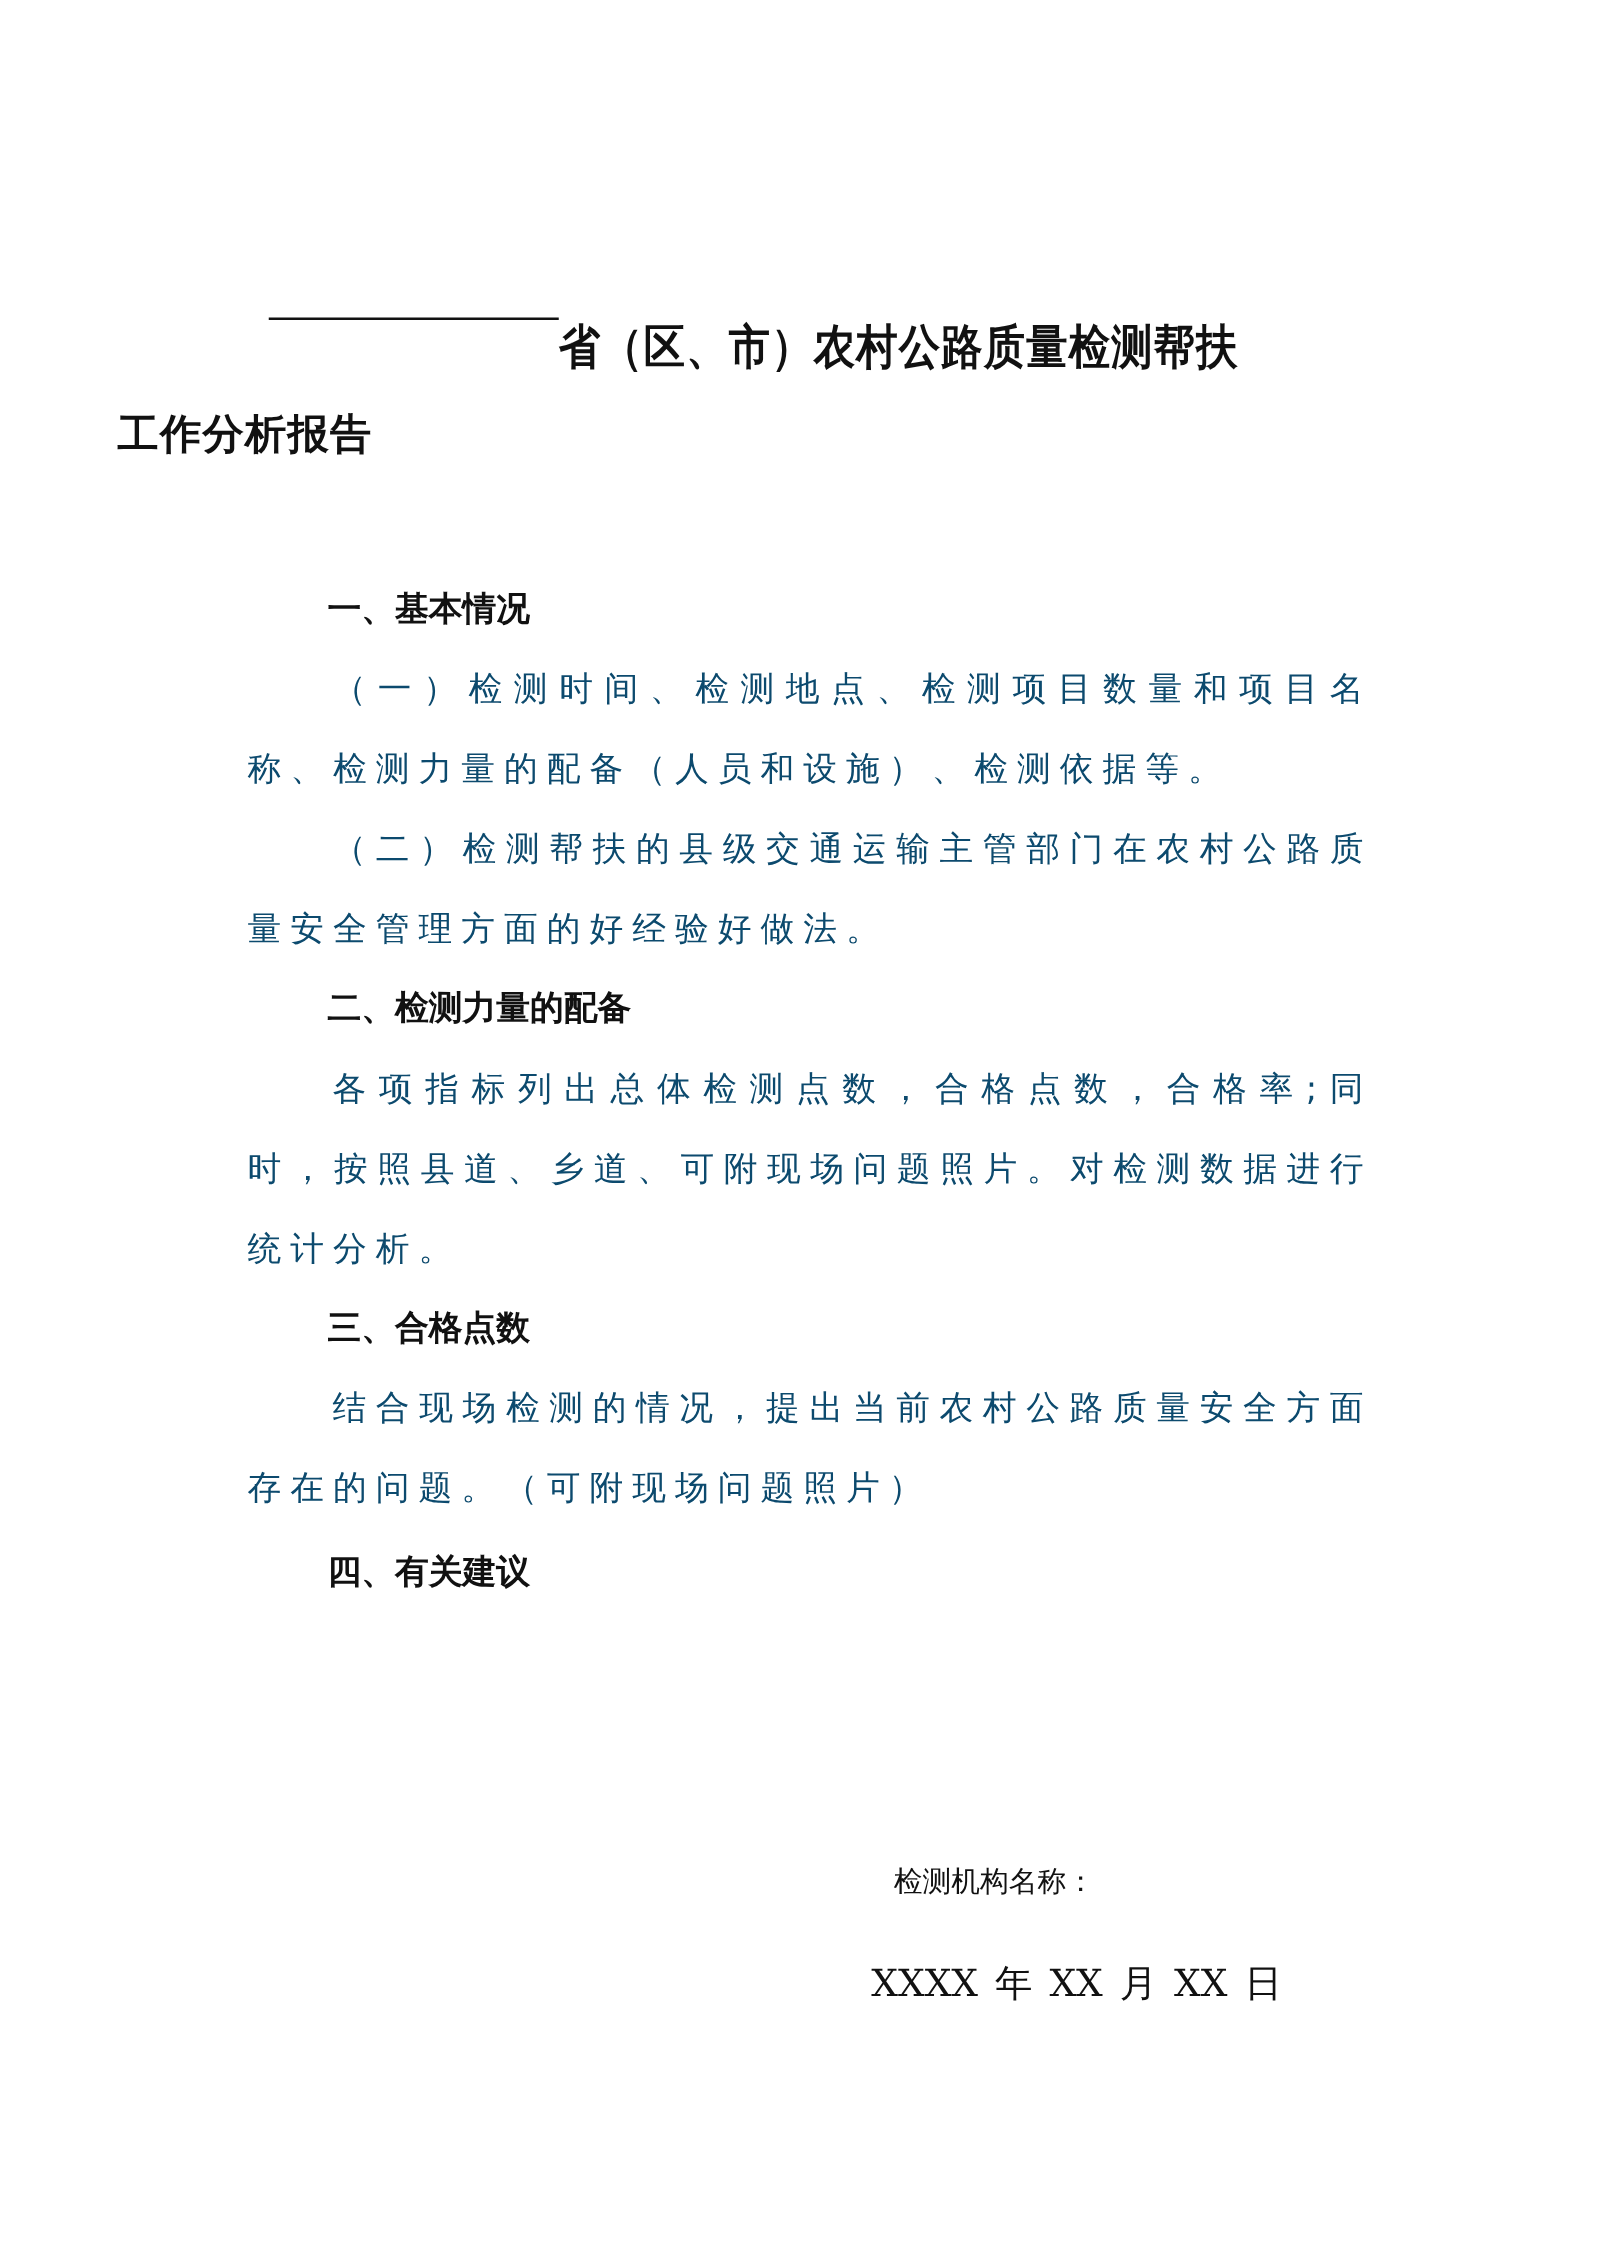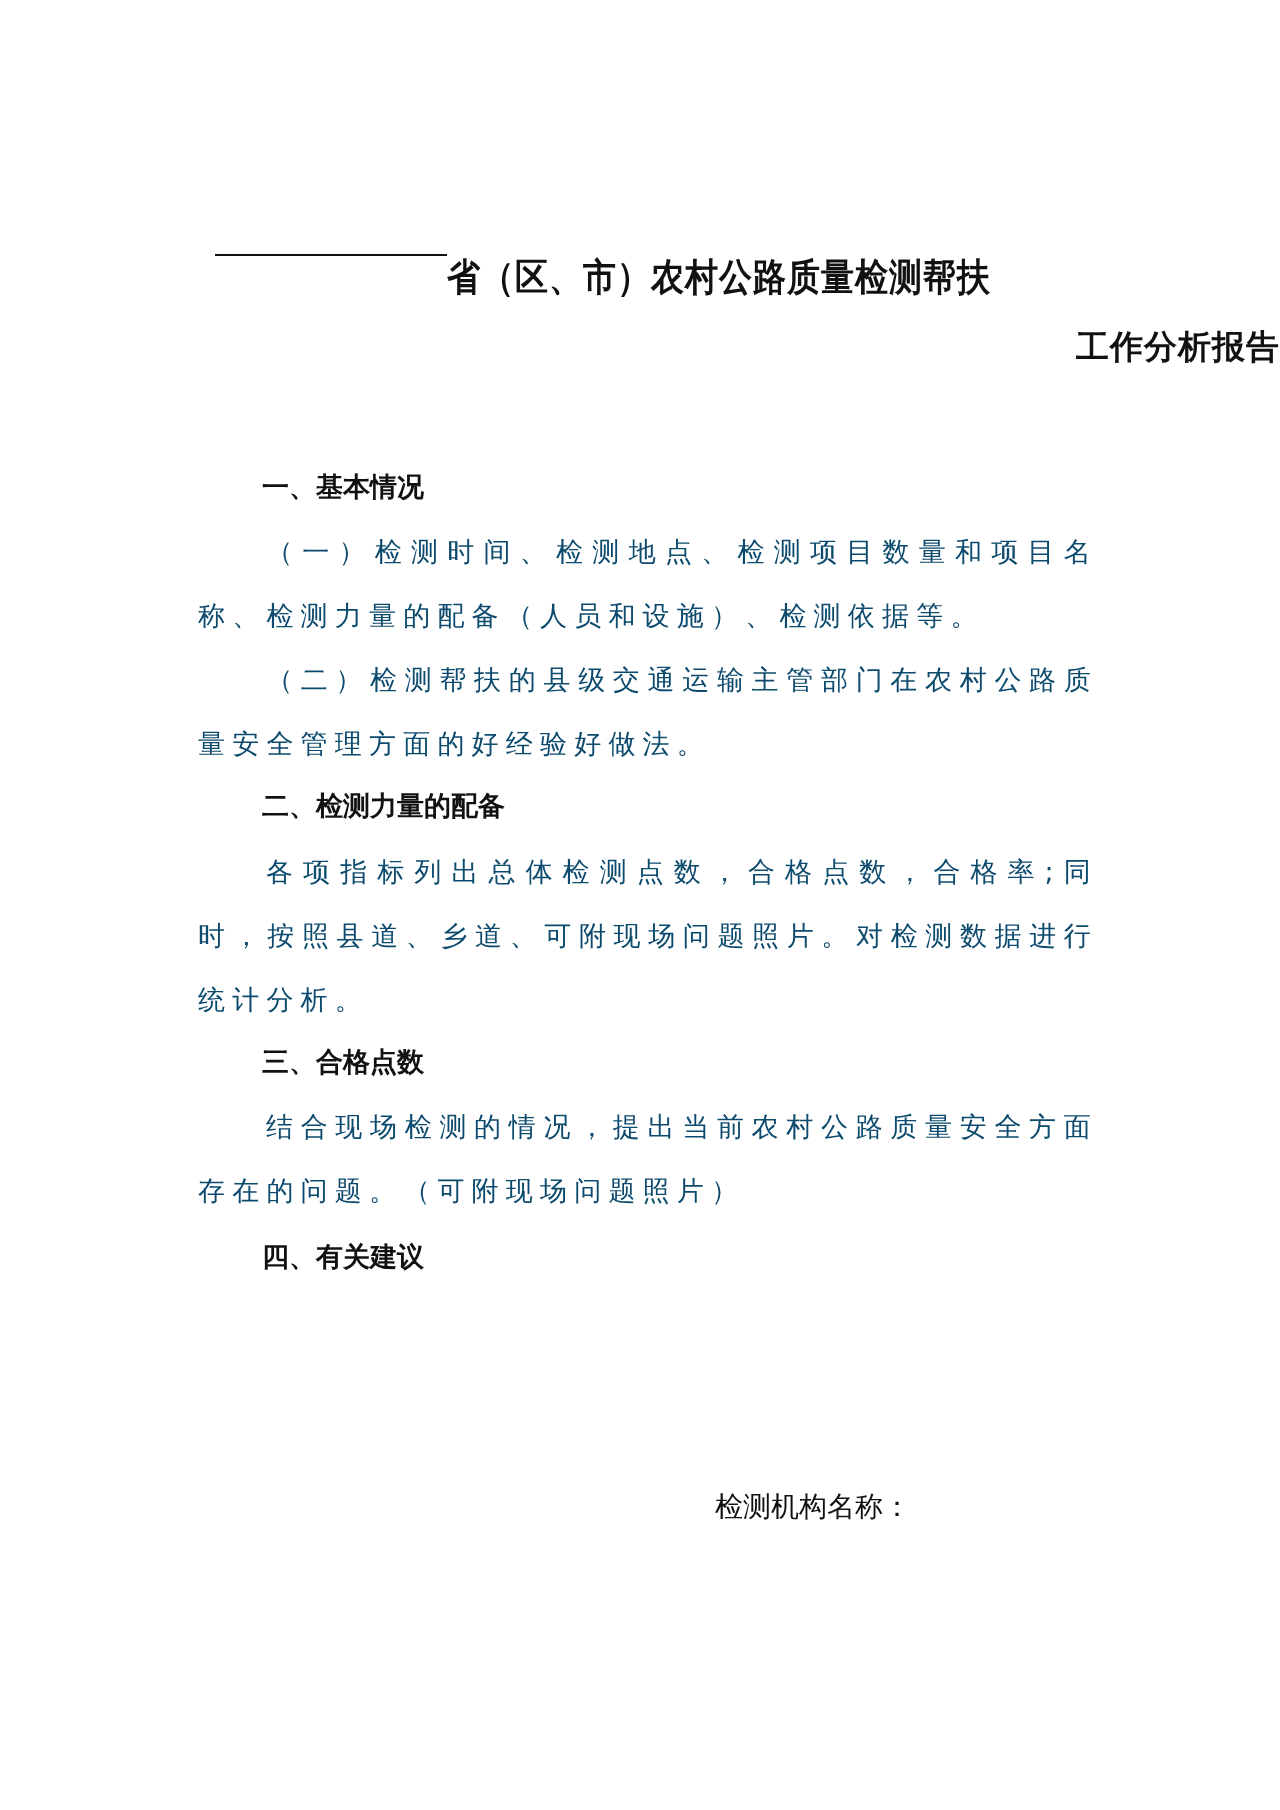--- a/index.html
+++ b/index.html
@@ -45,21 +45,21 @@
       letter-spacing: 1px;
       line-height: 56px;
       transform: scaleY(1.15);
       transform-origin: bottom;
     }
     .title-line2 {
       position: absolute;
       top: 322px;
       left: 0;
       width: 1280px;
-      text-align: right;
+      text-align: left;
       font-family: "DejaVu Serif", "Liberation Serif", serif;
       font-weight: bold;
       font-size: 33px;
       letter-spacing: 1px;
       line-height: 50px;
       padding-left: 94px;
       box-sizing: border-box;
     }
     .heading {
       position: absolute;
@@ -81,22 +81,22 @@
       line-height: 64px;
       letter-spacing: 7.2px;
       text-indent: 68px;
       text-align: justify;
       color: #0c4a6e;
     }
     .signature {
       position: absolute;
       left: 715px;
       top: 1487px;
-      font-family: Liberation Sans, sans-serif;
-      font-size: 28px;
+      font-family: Liberation Mono, monospace;
+      font-size: 23px;
       line-height: 40px;
       white-space: nowrap;
     }
     .date {
       position: absolute;
       left: 697px;
       top: 1568px;
       font-family: "DejaVu Serif", "Liberation Serif", serif;
       font-size: 30px;
       line-height: 40px;
@@ -121,14 +121,15 @@
 
   <div class="heading" style="top:786px;">二、检测力量的配备</div>
   <div class="para" style="top:840px;">各项指标列出总体检测点数，合格点数，合格率;同时，按照县道、乡道、可附现场问题照片。对检测数据进行统计分析。</div>
 
   <div class="heading" style="top:1042px;">三、合格点数</div>
   <div class="para" style="top:1095px;">结合现场检测的情况，提出当前农村公路质量安全方面存在的问题。（可附现场问题照片）</div>
 
   <div class="heading" style="top:1237px;">四、有关建议</div>
 
   <div class="signature">检测机构名称：</div>
+  <div class="date">XXXX 年 XX 月 XX 日</div>
 
 </div>
 
 </body></html>

